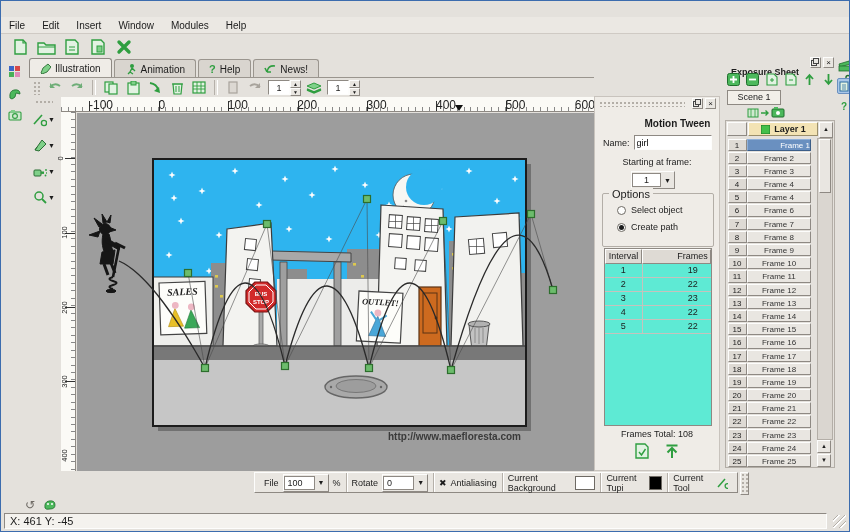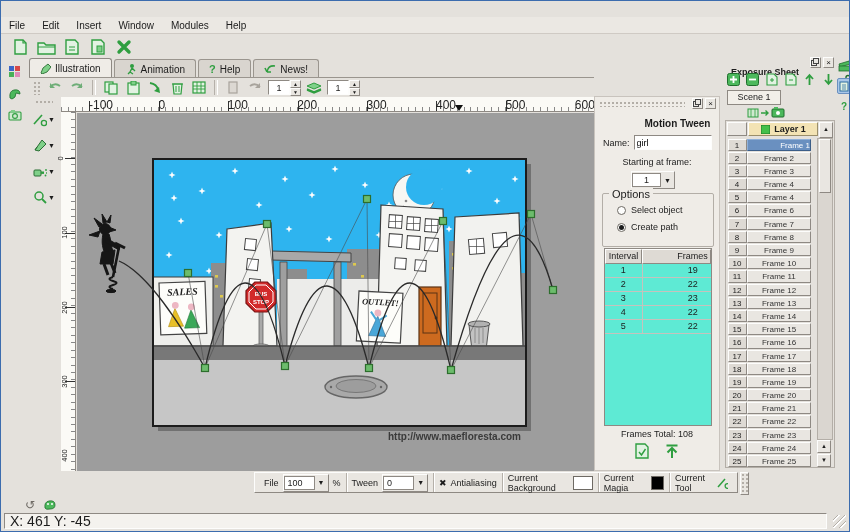--- a/index.html
+++ b/index.html
@@ -112,21 +112,21 @@
   .rbtn.sel{background:#a9c7e8;border:1px solid #6a90c0;border-radius:2px;box-sizing:border-box;}
   
   .bottombar{left:253px;top:471px;width:484px;height:21px;background:#e9e6e1;border:1px solid;border-color:#fdfdfc #8e8983 #8e8983 #fdfdfc;
              display:flex;align-items:center;padding:0 4px;box-sizing:border-box;font-size:9px;}
   .bgrp{display:flex;align-items:center;gap:4px;padding:0 5px;height:100%;}
   .bgrp+.bgrp{border-left:1px solid #b5b0a9;box-shadow:inset 1px 0 0 #fff;}
   .swatch{width:24px;height:12px;border:1px solid #6e6a64;}
   .bhandle{left:739px;top:471px;width:7px;height:21px;}
   .bicons{left:24px;top:497px;display:flex;gap:8px;align-items:center;}
   .statusbar{left:3px;top:512px;width:823px;height:16px;background:#f4f2ee;border:1px solid;border-color:#8e8983 #fdfdfc #fdfdfc #8e8983;
-             font-size:14px;line-height:14px;padding-left:5px;box-sizing:border-box;}
+             font-size:11px;line-height:14px;padding-left:5px;box-sizing:border-box;}
   .sgrip{left:832px;top:514px;width:13px;height:13px;background:
      repeating-linear-gradient(135deg,transparent 0 3px,#b3aea7 3px 4px,#fff 4px 5px);}
   svg{display:block;}
 </style>
 </head>
 <body>
 
 <div id="win">
 
 
@@ -840,36 +840,36 @@
   <div class="abs bottombar">
     <span class="bgrp">
       <span>File</span>
       <span class="combo" style="width:44px">
         <span class="cval" style="flex:1">100</span>
         <span class="dna">▼</span>
         </span>
       <span>%</span>
     </span>
     <span class="bgrp">
-      <span>Tween</span>
+      <span>Rotate</span>
       <span class="combo" style="width:44px">
         <span class="cval" style="flex:1">0</span>
         <span class="dna">▼</span>
         </span>
     </span>
     <span class="bgrp">
       <span style="font-weight:bold">✖</span>
       <span>Antialiasing</span>
     </span>
     <span class="bgrp">
       <span>Current Background</span>
       <span class="swatch" style="background:#ffffff"></span>
     </span>
     <span class="bgrp">
-      <span>Current Magia</span>
+      <span>Current Tupi</span>
       <span class="swatch" style="background:#000000;width:15px"></span>
     </span>
     <span class="bgrp">
       <span>Current Tool</span>
       <svg width="16" height="13">
           <path d="M2,11 L9,3" stroke="#2f9e40" stroke-width="1.5"></path>
           <circle cx="11.5" cy="10" r="2.4" fill="none" stroke="#2f9e40" stroke-width="1.3"></circle>
         </svg>
     </span>
   </div>

